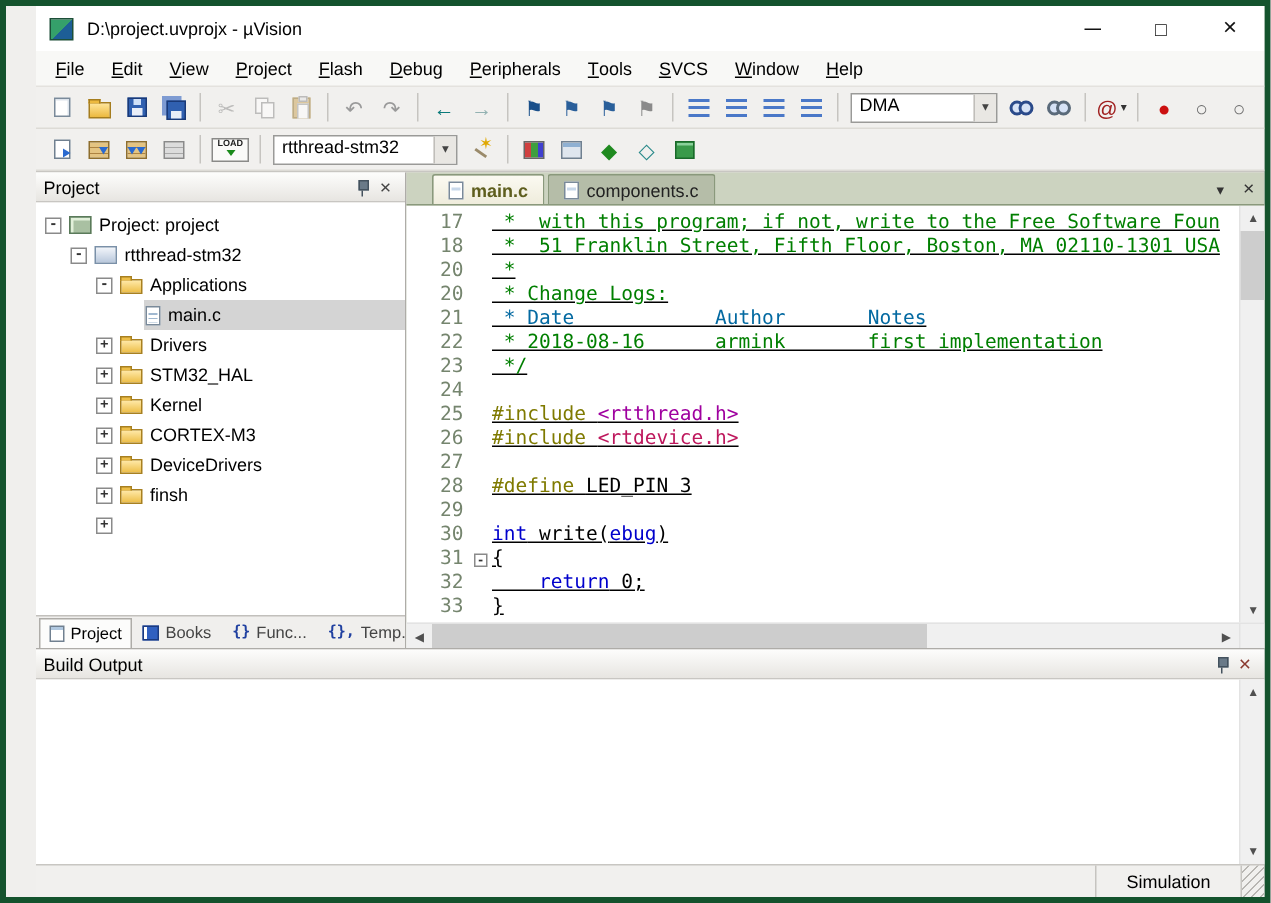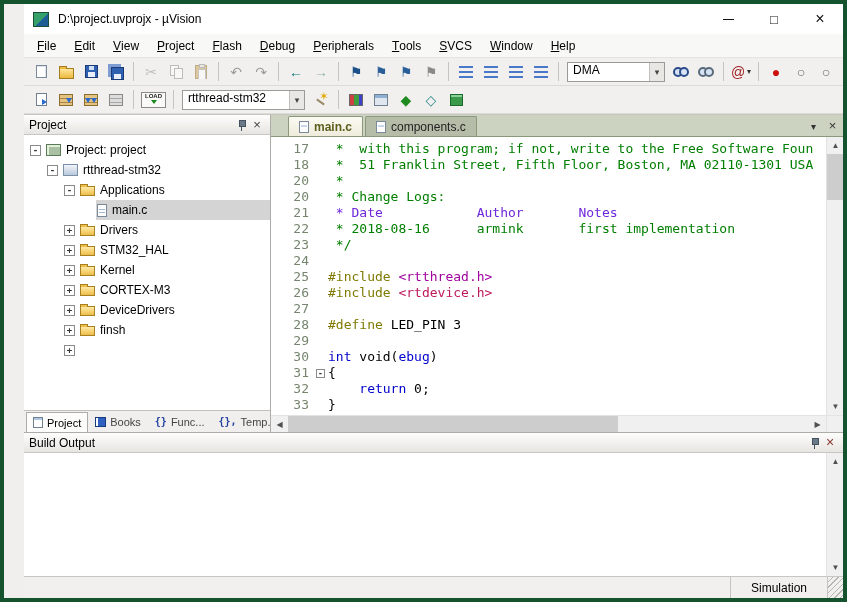--- a/index.html
+++ b/index.html
@@ -114,21 +114,21 @@
   .gl-down::before{content:"▾";font-size:10px;}
   .gl-close-sm::before{content:"×";font-size:13px;line-height:1;}
 
   .editor-body{flex:1;min-height:0;display:flex;flex-direction:column;background:#fff;}
   .code-row{flex:1;min-height:0;display:flex;}
   .code{flex:1;min-width:0;overflow:hidden;padding-top:4px;font-family:"DejaVu Sans Mono","Liberation Mono",monospace;font-size:13px;line-height:16px;}
   .code-line{height:16px;display:flex;align-items:center;}
   .gutter{width:42px;flex:0 0 auto;text-align:right;padding-right:4px;color:#75856e;}
   .fold-col{width:15px;flex:0 0 auto;display:flex;align-items:center;justify-content:center;}
   .fold-box{width:9px;height:9px;border:1px solid #8a8a8a;background:#fff;display:flex;align-items:center;justify-content:center;font:bold 8px/7px "DejaVu Sans Mono",monospace;color:#333;}
-  .code-text{white-space:pre;}
+  .code-text{white-space:pre;text-decoration:underline;}
   .code-text span{white-space:pre;}
 
   
   .vscroll{width:17px;flex:0 0 auto;background:#f0f0f0;display:flex;flex-direction:column;border-left:1px solid #e3e3e3;}
   .sarrow{height:17px;width:17px;display:flex;align-items:center;justify-content:center;color:#505050;flex:0 0 auto;}
   .sarrow::before{font-size:8px;}
   .ar-up::before{content:"▲";}
   .ar-down::before{content:"▼";}
   .ar-left::before{content:"◀";}
   .ar-right::before{content:"▶";}
@@ -462,21 +462,21 @@
                 <span class="code-text"><span style="color: rgb(0, 127, 0);"> *</span></span>
               </div>
               <div class="code-line">
                 <span class="gutter">20</span>
                 <span class="fold-col"></span>
                 <span class="code-text"><span style="color: rgb(0, 127, 0);"> * Change Logs:</span></span>
               </div>
               <div class="code-line">
                 <span class="gutter">21</span>
                 <span class="fold-col"></span>
-                <span class="code-text"><span style="color: #6d28d9;"> * Date            Author       Notes</span></span>
+                <span class="code-text"><span style="color: #0369a1;"> * Date            Author       Notes</span></span>
               </div>
               <div class="code-line">
                 <span class="gutter">22</span>
                 <span class="fold-col"></span>
                 <span class="code-text"><span style="color: rgb(0, 127, 0);"> * 2018-08-16      armink       first implementation</span></span>
               </div>
               <div class="code-line">
                 <span class="gutter">23</span>
                 <span class="fold-col"></span>
                 <span class="code-text"><span style="color: rgb(0, 127, 0);"> */</span></span>
@@ -507,21 +507,21 @@
                 <span class="code-text"><span style="color: rgb(127, 122, 0);">#define </span><span style="color: rgb(0, 0, 0);">LED_PIN 3</span></span>
               </div>
               <div class="code-line">
                 <span class="gutter">29</span>
                 <span class="fold-col"></span>
                 <span class="code-text"></span>
               </div>
               <div class="code-line">
                 <span class="gutter">30</span>
                 <span class="fold-col"></span>
-                <span class="code-text"><span style="color: rgb(0, 0, 204);">int</span><span style="color: rgb(0, 0, 0);"> void(</span><span style="color: rgb(0, 0, 204);">ebug</span><span style="color: rgb(0, 0, 0);">)</span></span>
+                <span class="code-text"><span style="color: rgb(0, 0, 204);">int</span><span style="color: rgb(0, 0, 0);"> write(</span><span style="color: rgb(0, 0, 204);">ebug</span><span style="color: rgb(0, 0, 0);">)</span></span>
               </div>
               <div class="code-line">
                 <span class="gutter">31</span>
                 <span class="fold-col">
                   <span class="fold-box">-</span>
                 </span>
                 <span class="code-text"><span style="color: rgb(0, 0, 0);">{</span></span>
               </div>
               <div class="code-line">
                 <span class="gutter">32</span>

